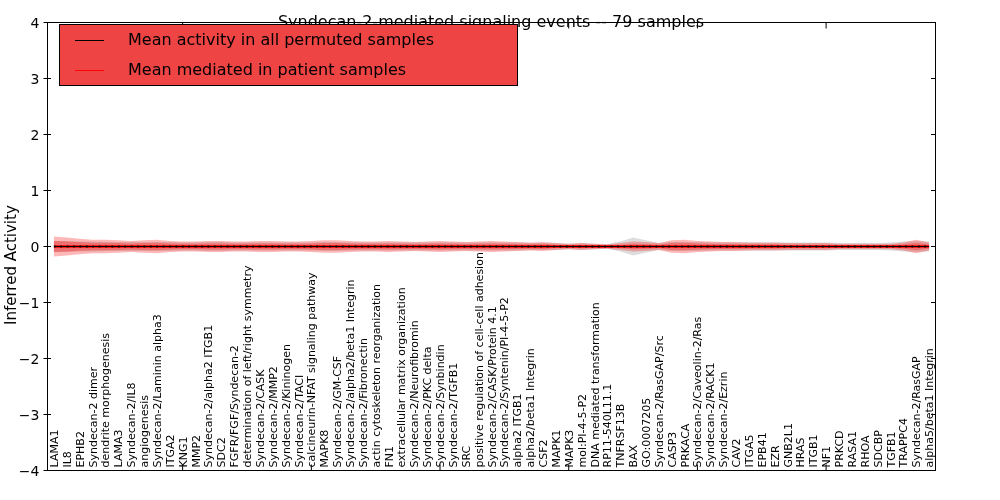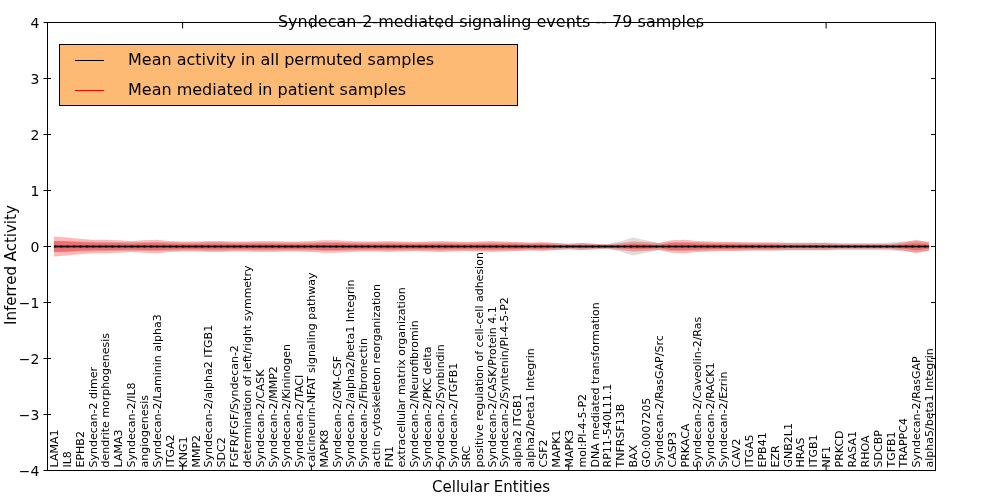--- a/index.html
+++ b/index.html
@@ -16,22 +16,22 @@
     position:absolute;left:2px;top:175px;height:150px;
     writing-mode:vertical-rl;transform:rotate(180deg);
     font-size:15px;white-space:nowrap;
   }
   .xlabel{
     position:absolute;left:47px;top:478px;width:888px;text-align:center;
     font-size:15px;
   }
   svg{position:absolute;left:0;top:0;}
   .legend{
-    position:absolute;left:59px;top:44px;width:459px;height:62px;
-    border:1px solid #000;background:#fdba74;box-sizing:border-box;
+    position:absolute;left:59px;top:24px;width:459px;height:62px;
+    border:1px solid #000;background:#ef4444;box-sizing:border-box;
     display:flex;flex-direction:column;justify-content:center;gap:4px;
     padding-left:15px;
   }
   .legend-row{display:flex;align-items:center;height:26px;}
   .swatch{width:29px;border-top:1.7px solid #000;margin-right:24px;}
   .legend-label{font-size:16px;line-height:1;}
 </style>
 </head>
 <body>
 
@@ -149,21 +149,20 @@
       <text transform="translate(868.7,467.5) rotate(-90)" font-size="11" fill="#000" text-anchor="start">RHOA</text>
       <text transform="translate(881.6,467.5) rotate(-90)" font-size="11" fill="#000" text-anchor="start">SDCBP</text>
       <text transform="translate(894.5,467.5) rotate(-90)" font-size="11" fill="#000" text-anchor="start">TGFB1</text>
       <text transform="translate(907.3,467.5) rotate(-90)" font-size="11" fill="#000" text-anchor="start">TRAPPC4</text>
       <text transform="translate(920.2,467.5) rotate(-90)" font-size="11" fill="#000" text-anchor="start">Syndecan-2/RasGAP</text>
       <text transform="translate(933.1,467.5) rotate(-90)" font-size="11" fill="#000" text-anchor="start">alpha5/beta1 Integrin</text>
     </svg>
 
   <div class="title">Syndecan-2-mediated signaling events -- 79 samples</div>
   <div class="ylabel">Inferred Activity</div>
-  <div class="xlabel">Cellular Entities</div>
 
   <div class="legend">
     <div class="legend-row">
       <div class="swatch" style="border-top-color: rgb(0, 0, 0);"></div>
       <span class="legend-label">Mean activity in all permuted samples</span>
     </div>
     <div class="legend-row">
       <div class="swatch" style="border-top-color: rgb(255, 0, 0);"></div>
       <span class="legend-label">Mean mediated in patient samples</span>
     </div>

